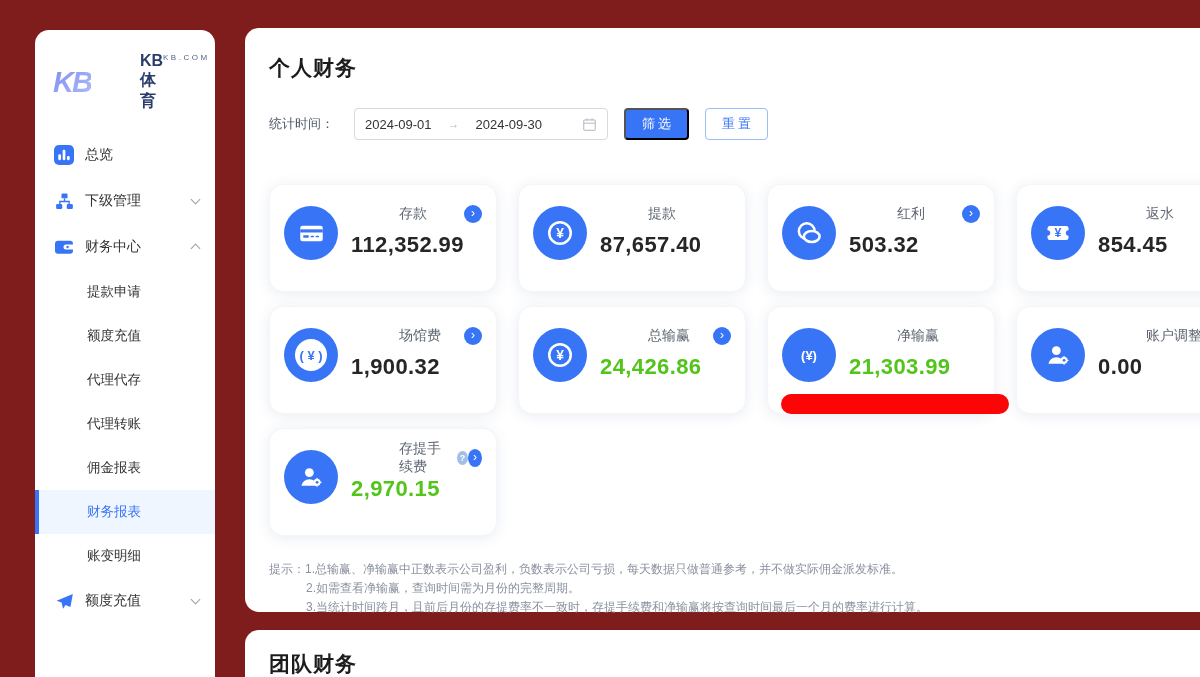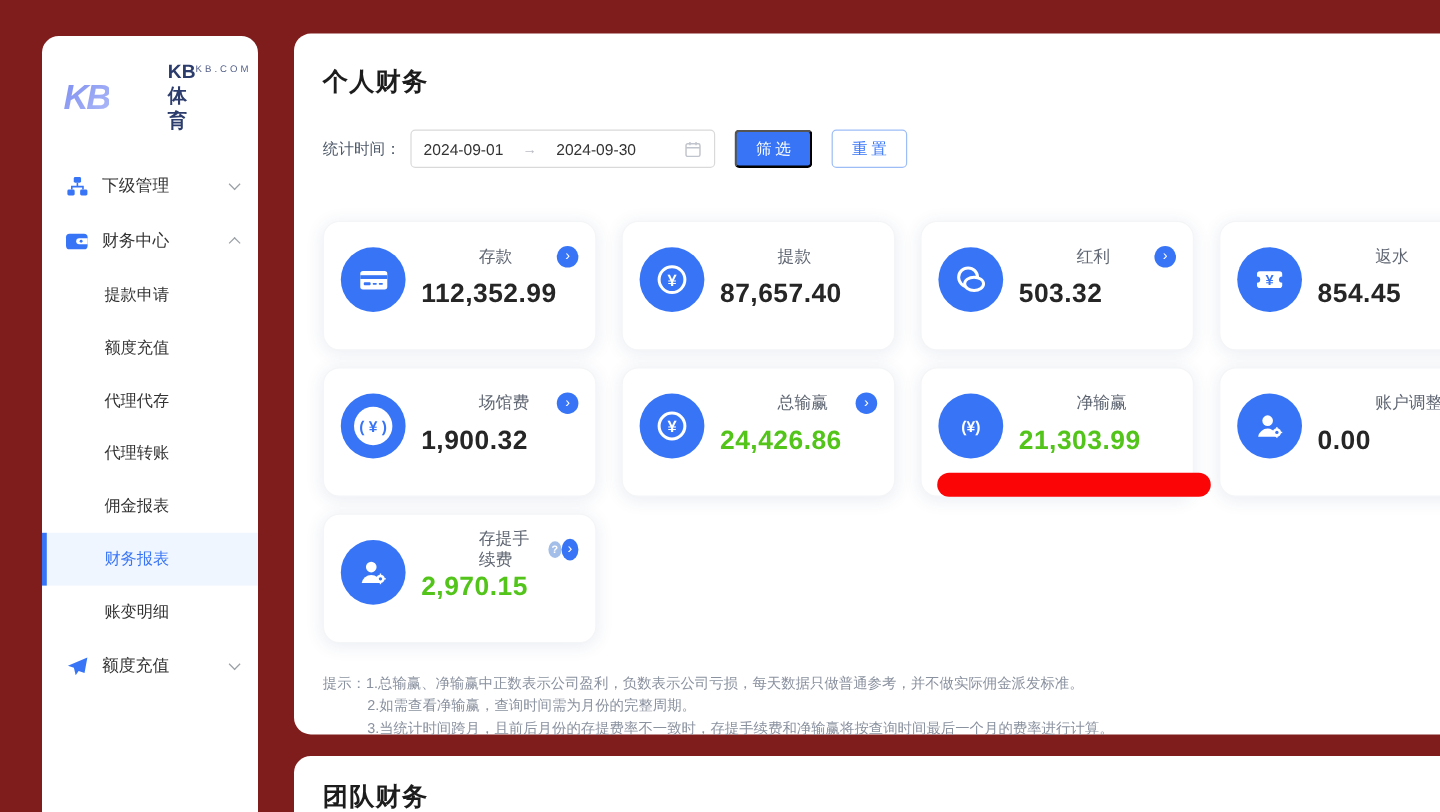--- a/index.html
+++ b/index.html
@@ -32,21 +32,21 @@
   .sub-item.active { color:#3875f6; background:#f0f6ff; border-left-color:#3875f6; }
   
   .panel { position:absolute; left:245px; width:992px; background:#fff; border-radius:14px; }
   .panel.main { top:28px; height:584px; padding:26px 24px; }
   .panel.team { top:630px; height:80px; padding:20px 24px; }
   .page-title { font-size:21px; font-weight:bold; color:#1c1c1c; letter-spacing:1px; }
   
   .filter-row { display:flex; align-items:center; margin-top:26px; }
   .filter-label { font-size:13px; color:#4e5969; }
   .date-range { display:flex; align-items:center; width:254px; height:32px;
-    border:1px solid #d9d9d9; border-radius:4px; margin-left:8px; padding:0 10px;
+    border:1px solid #d9d9d9; border-radius:4px; margin-left:20px; padding:0 10px;
     font-size:13px; color:#333; background:#fff; cursor:pointer; }
   .date-arrow { color:#b8bcc4; margin:0 16px; font-size:12px; }
   .cal-icon { margin-left:auto; display:flex; }
   .btn { height:32px; border-radius:4px; font-size:13px; letter-spacing:3px;
     display:flex; align-items:center; justify-content:center; cursor:pointer;
     padding:0 13px 0 16px; }
   .btn-filter { margin-left:16px; background:#3875f6; color:#fff; }
   .btn-reset { margin-left:16px; background:#fff; border:1px solid #9dbdf7; color:#3875f6; }
   
   .cards { position:relative; margin-top:44px; display:grid;
@@ -88,20 +88,31 @@
   <aside class="sidebar">
     <div class="logo-row">
       <span class="logo-mark">KB</span>
       <span class="logo-text">
         <span class="logo-title">KB体育</span>
         <span class="logo-sub">KB.COM</span>
       </span>
     </div>
 
     <nav class="menu">
+      <div class="menu-item">
+        <span class="micon">
+          <svg width="20" height="20" viewBox="0 0 20 20">
+              <rect width="20" height="20" rx="5" fill="#3875f6"></rect>
+              <rect x="4.3" y="9.2" width="2.7" height="6" rx="1.1" fill="#fff"></rect>
+              <rect x="8.65" y="4.8" width="2.7" height="10.4" rx="1.1" fill="#fff"></rect>
+              <rect x="13" y="11" width="2.7" height="4.2" rx="1.1" fill="#fff"></rect>
+            </svg>
+        </span>
+        <span>总览</span>
+      </div>
 
       <div class="menu-item">
         <span class="micon">
           <svg width="19" height="19" viewBox="0 0 20 20" fill="#3875f6">
               <rect x="6.8" y="1.5" width="6.4" height="5.2" rx="1.3"></rect>
               <rect x="1.2" y="12.6" width="6.4" height="5.2" rx="1.3"></rect>
               <rect x="12.4" y="12.6" width="6.4" height="5.2" rx="1.3"></rect>
               <path d="M9.3 6.7h1.4v2.6h4.9v3.3h-1.4v-1.9H5.8v1.9H4.4V9.3h4.9z"></path>
             </svg>
         </span>

